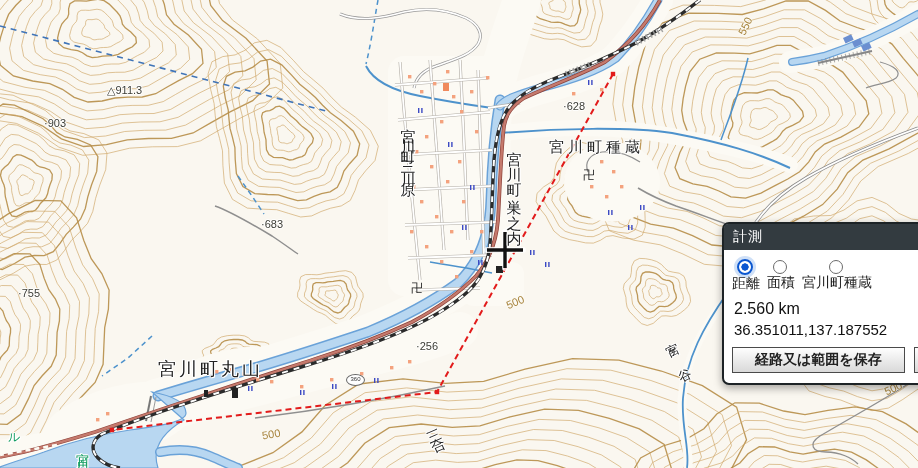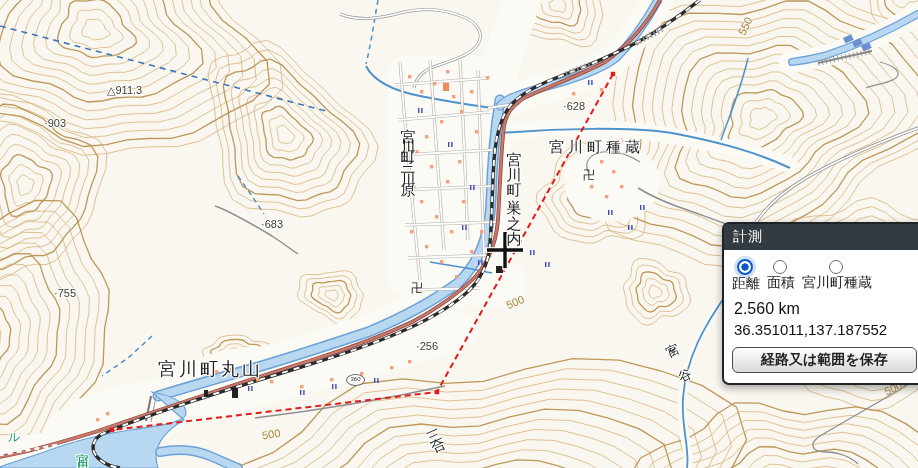--- a/index.html
+++ b/index.html
@@ -16,21 +16,21 @@
   .lbl-maruyama{left:158px;top:360px;font-size:18px;letter-spacing:3px;}
   .lbl-miyagatani{left:666px;top:332px;font-size:13px;letter-spacing:7px;transform:rotate(-26deg);}
   .lbl-sango{left:424px;top:420px;font-size:14px;letter-spacing:8px;transform:rotate(-24deg);}
   .lbl-miyakawa{left:76px;top:442px;font-size:13px;letter-spacing:4px;color:#0f9b5f;}
   .lbl-ru{left:8px;top:431px;font-size:12px;color:#0f9b5f;}
   .elev{position:absolute;font-size:11px;color:#3c3c34;white-space:nowrap;
     text-shadow:1px 0 0 #fff,-1px 0 0 #fff,0 1px 0 #fff,0 -1px 0 #fff;}
   .lbl-e903{left:44px;top:69px;margin-top:48px;}
   .lbl-e911{left:107px;top:84px;}
   .lbl-e683{left:261px;top:218px;text-align:center;}
-  .lbl-e755{left:6px;top:287px;padding-left:48px;}
+  .lbl-e755{left:18px;top:287px;}
   .lbl-e448{left:563px;top:100px;}
   .lbl-e392{left:416px;top:340px;}
   .clabel{position:absolute;font-size:11px;color:#a8853f;
     text-shadow:1px 0 0 #fcfaf4,-1px 0 0 #fcfaf4;}
   .lbl-c500a{left:506px;top:296px;transform:rotate(-22deg);}
   .lbl-c500b{left:262px;top:428px;transform:rotate(-10deg);}
   .lbl-c500c{left:884px;top:382px;transform:rotate(-24deg);}
   .lbl-c550{left:736px;top:20px;transform:rotate(-64deg);}
   .sym{position:absolute;font-size:12px;color:#222;}
   .lbl-temple1{left:583px;top:167px;}
@@ -48,21 +48,21 @@
   .radio-item{display:flex;align-items:center;margin-right:7px;font-size:14px;color:#1a1a1a;cursor:pointer;flex-direction:column;}
   .radio{width:12px;height:12px;border-radius:50%;border:1.5px solid #6b6b6b;background:#fff;
     display:inline-block;margin-right:3px;flex:none;}
   .radio.selected{border:2px solid #0b57d0;
     background:radial-gradient(circle,#0b57d0 0 3.4px,#fff 3.9px);
     box-shadow:0 0 0 3px #cfe0f7;}
   .distance{font-size:16px;color:#111;margin:7px 2px 3px 2px;}
   .coords{font-size:15px;color:#111;margin:2px 2px 9px 2px;}
   .btn-row{display:flex;gap:9px;white-space:nowrap;}
   .pbtn{font-family:inherit;font-size:14px;font-weight:bold;color:#222;
-    padding:3px 28px;border:1.5px solid #4a4a4a;border-radius:6px;
+    padding:3px 22px;border:1.5px solid #4a4a4a;border-radius:0;
     background:linear-gradient(#fefefe,#d9d9d9);white-space:nowrap;cursor:pointer;}
 </style>
 </head>
 <body>
 
 <div id="screen">
 
   <svg id="map" width="918" height="468" viewBox="0 0 918 468">
     <g id="g-contours">
         <path stroke="#cfa76a" stroke-width="0.8" opacity="0.85" d="M109.8,34.6L108.4,36.0L106.4,36.9L104.8,37.8L103.3,38.7L101.5,39.2L99.5,39.2L97.7,39.3L96.0,39.7L94.0,39.9L92.1,39.2L90.5,38.1L88.8,37.4L86.5,37.0L83.8,36.3L82.0,34.8L81.7,32.8L82.1,31.0L82.6,29.3L83.2,27.9L84.1,26.6L85.2,25.6L85.6,24.3L85.6,22.5L86.1,20.6L87.7,19.6L89.9,19.6L92.0,19.7L93.9,19.4L96.1,19.0L98.3,19.5L100.1,20.8L101.5,22.2L102.8,23.6L103.9,24.9L104.5,26.5L104.8,27.9L105.8,29.2L107.8,30.7L109.6,32.6L109.8,34.6Z" fill="none"></path>

